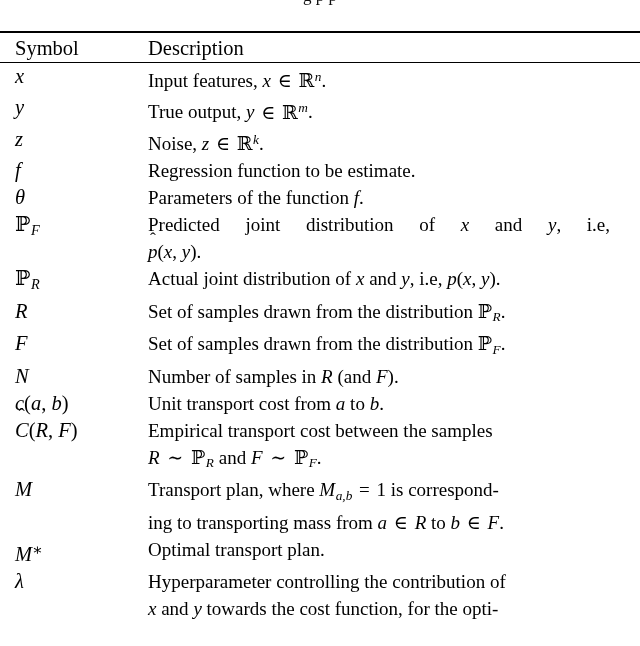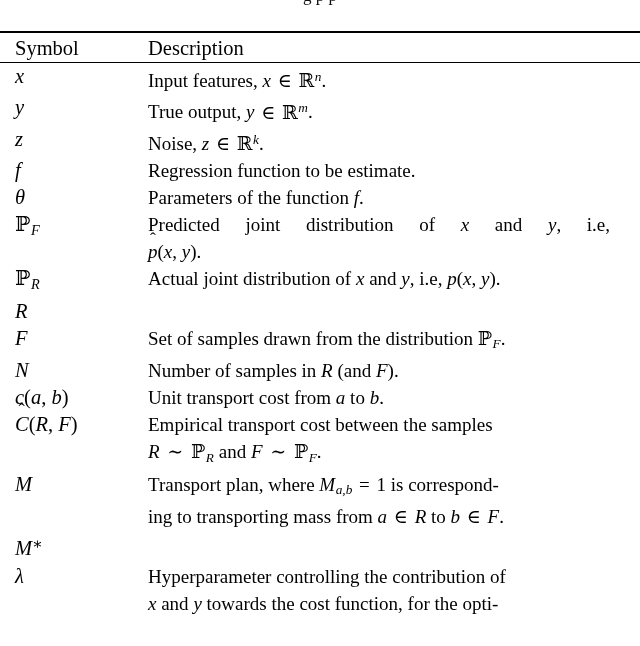--- a/index.html
+++ b/index.html
@@ -202,20 +202,23 @@
 
     <div class="row">
       <div class="col-symbol"><span class="bb">ℙ</span><span class="sub">R</span></div>
       <div class="col-desc">
         <span class="desc-line">Actual joint distribution of <span class="mi">x</span> and <span class="mi">y</span>, i.e, <span class="mi">p</span>(<span class="mi">x</span>,&nbsp;<span class="mi">y</span>).</span>
       </div>
     </div>
 
     <div class="row">
       <div class="col-symbol"><span class="mi">R</span></div>
+      <div class="col-desc">
+        <span class="desc-line">Set of samples drawn from the distribution <span class="bb">ℙ</span><span class="sub">R</span>.</span>
+      </div>
     </div>
 
     <div class="row">
       <div class="col-symbol"><span class="mi">F</span></div>
       <div class="col-desc">
         <span class="desc-line">Set of samples drawn from the distribution <span class="bb">ℙ</span><span class="sub">F</span>.</span>
       </div>
     </div>
 
     <div class="row">
@@ -244,20 +247,23 @@
     <div class="row">
       <div class="col-symbol"><span class="mi">M</span></div>
       <div class="col-desc">
         <span class="desc-line">Transport plan, where <span class="mi">M</span><span class="sub">a,b</span> <span class="mo">=</span> <span class="mn">1</span> is correspond-</span>
         <span class="desc-line">ing to transporting mass from <span class="mi">a</span> <span class="mo">∈</span> <span class="mi">R</span> to <span class="mi">b</span> <span class="mo">∈</span> <span class="mi">F</span>.</span>
       </div>
     </div>
 
     <div class="row">
       <div class="col-symbol"><span class="mi">M</span><span class="sup-star">∗</span></div>
+      <div class="col-desc">
+        <span class="desc-line">Optimal transport plan.</span>
+      </div>
     </div>
 
     <div class="row row-pad-bottom">
       <div class="col-symbol"><span class="mi">λ</span></div>
       <div class="col-desc">
         <span class="desc-line">Hyperparameter controlling the contribution of</span>
         <span class="desc-line"><span class="mi">x</span> and <span class="mi">y</span> towards the cost function, for the opti-</span>
 
       </div>
     </div>

